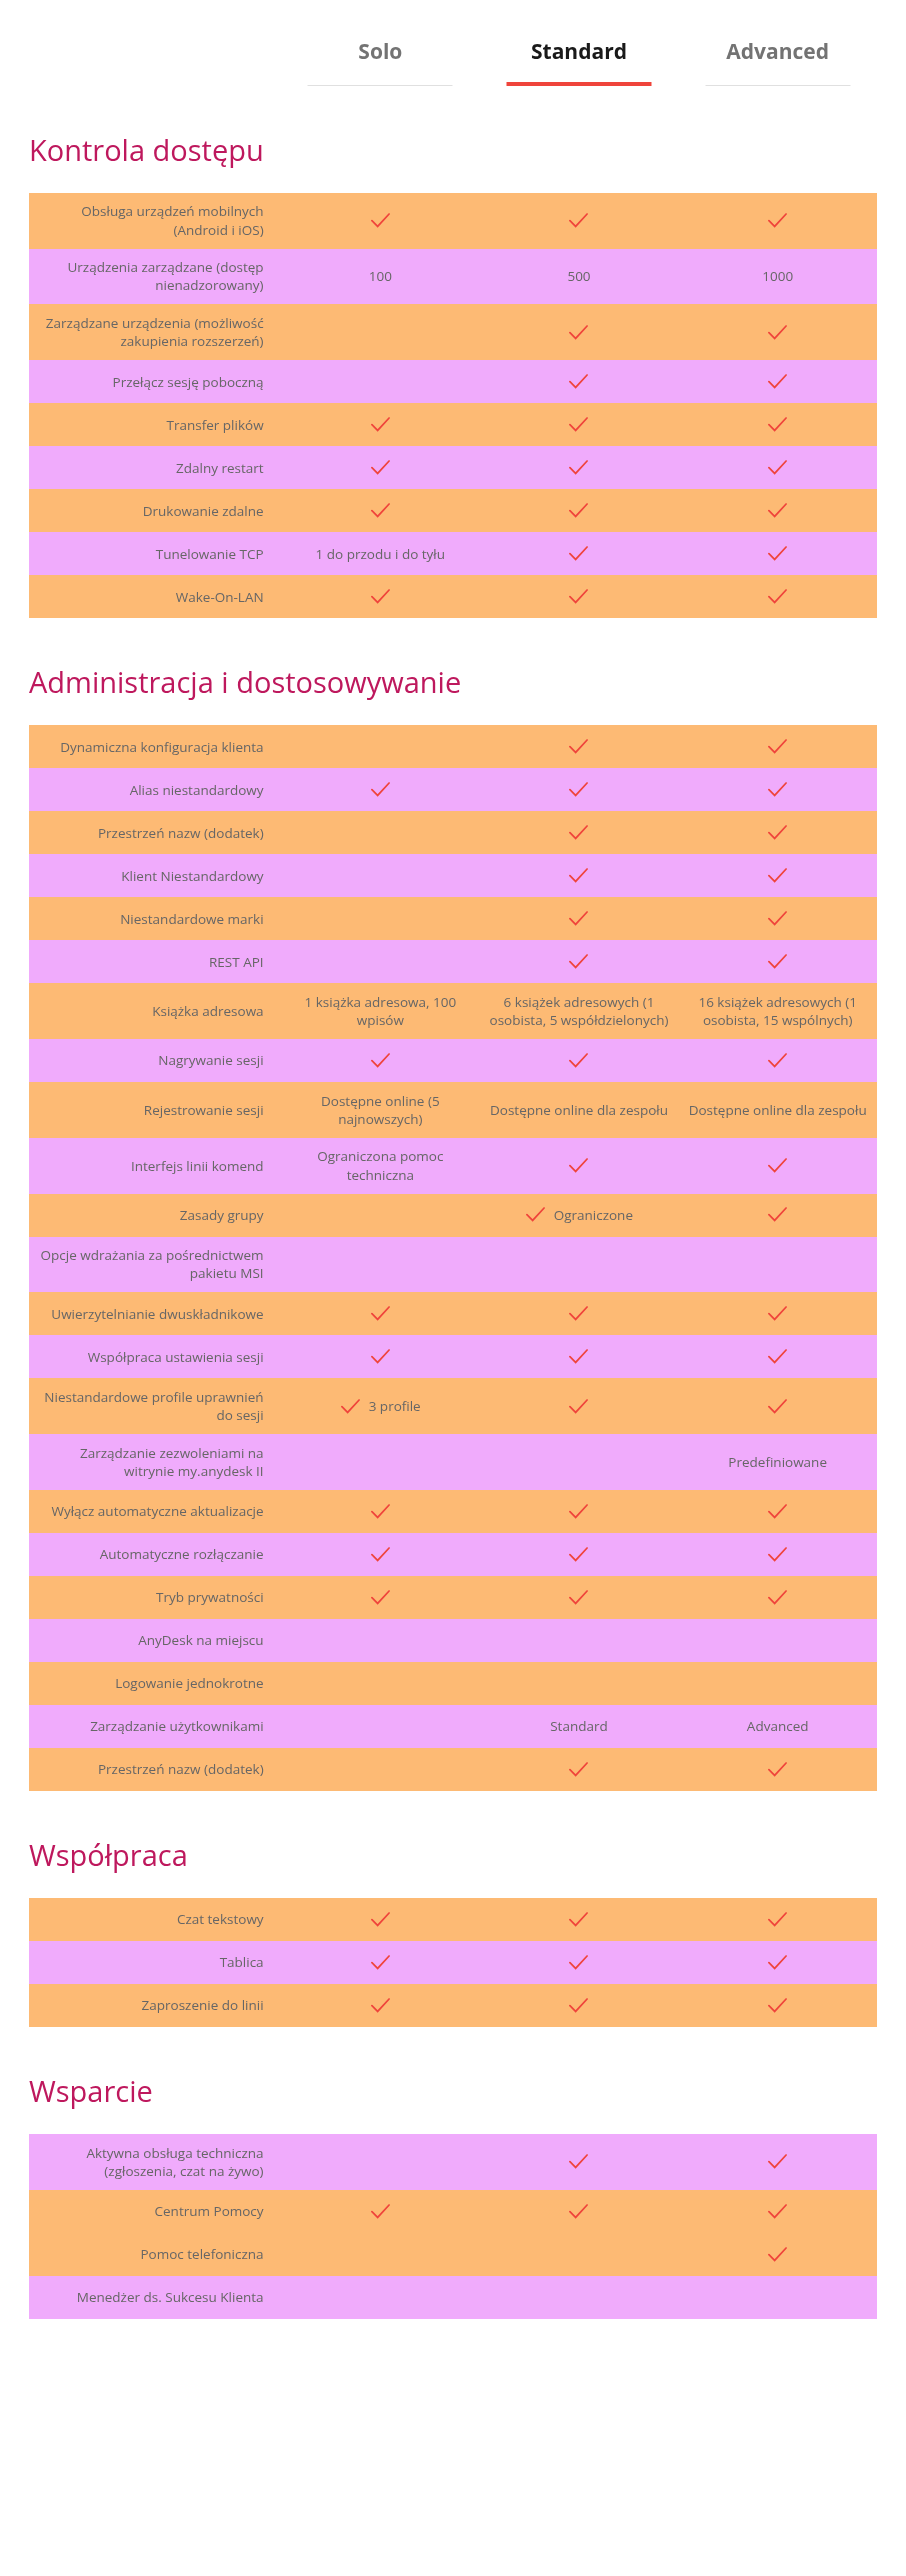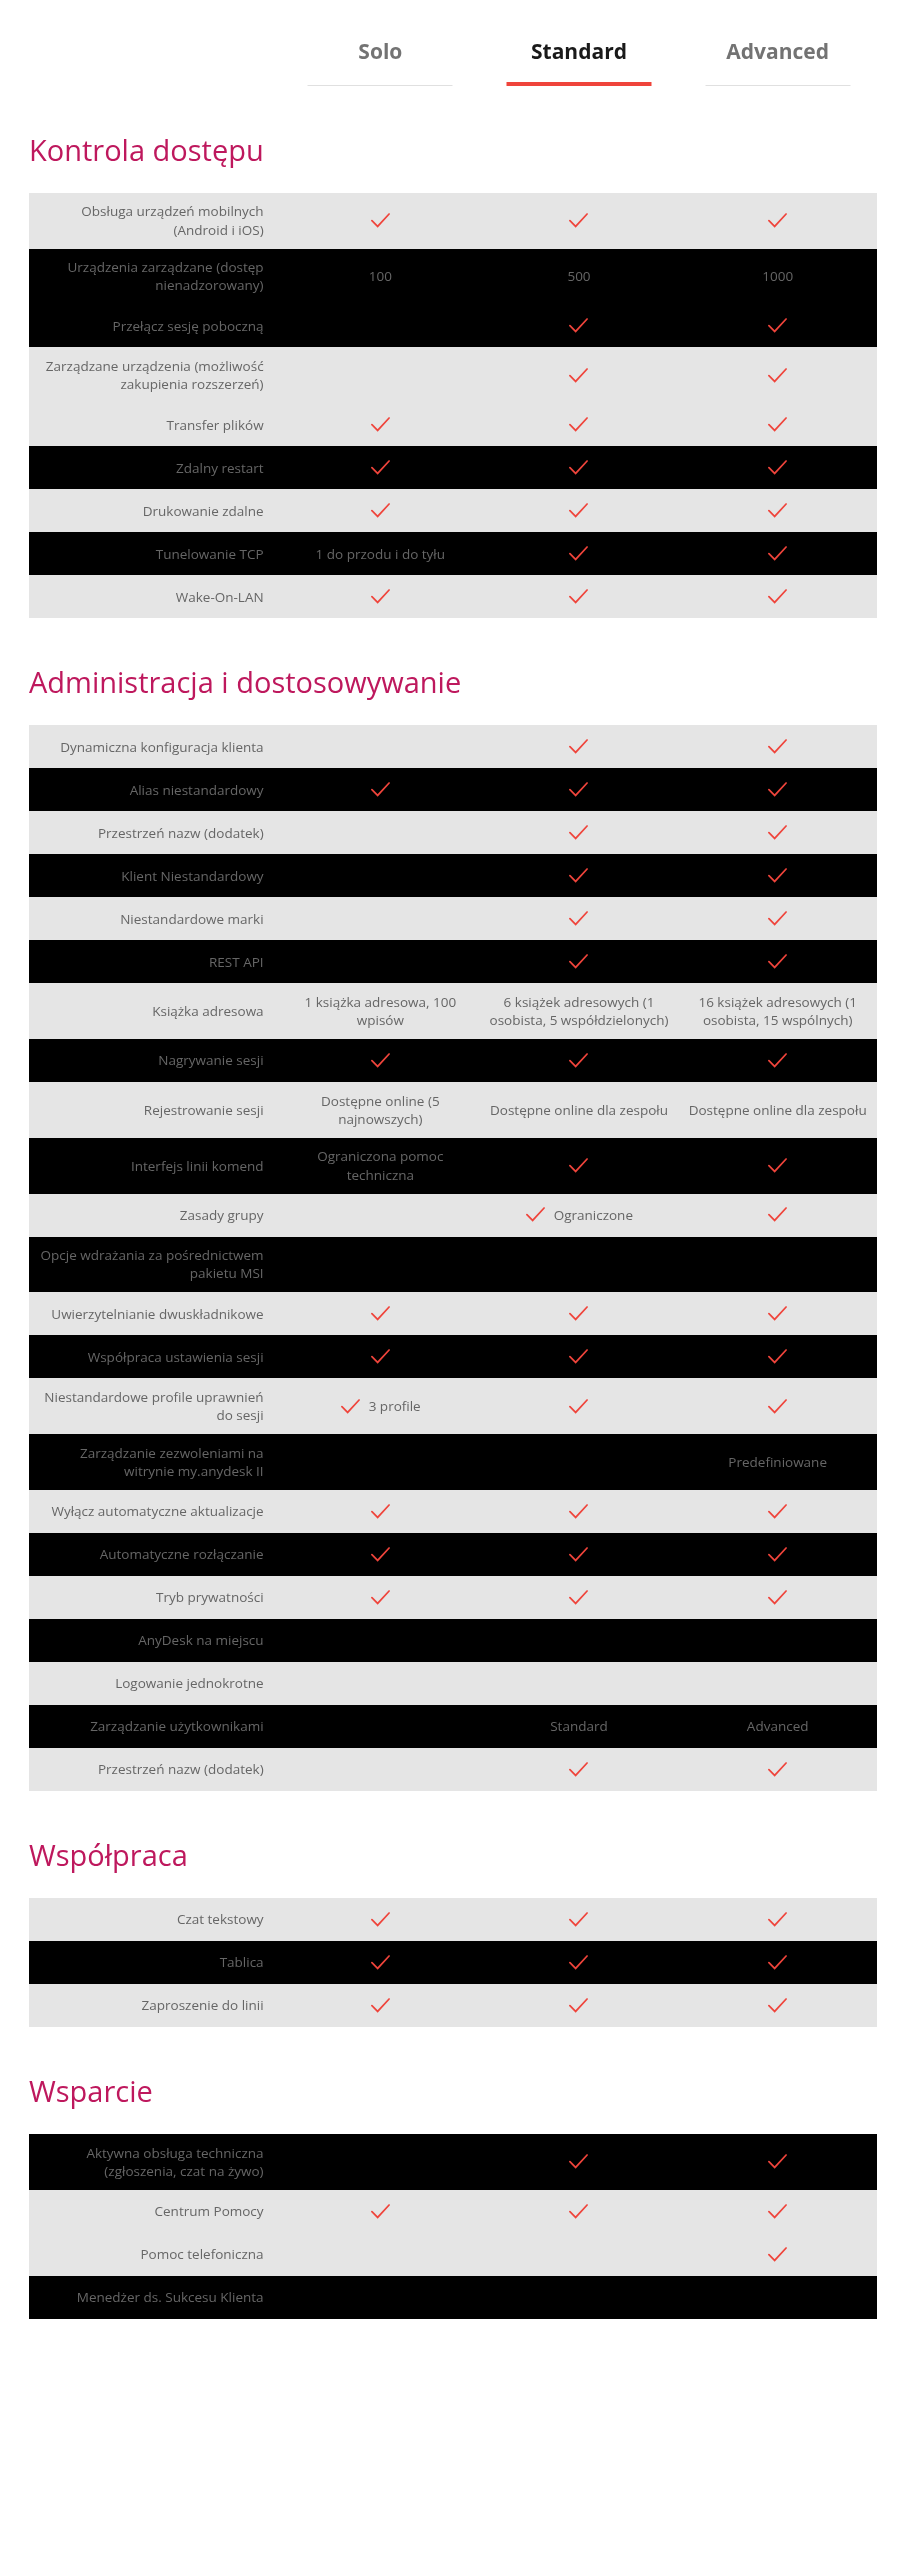--- a/index.html
+++ b/index.html
@@ -45,22 +45,22 @@
     font-weight: 400;
     color: #be185d;
     margin: 44px 0 24px 0;
   }
   .row {
     display: grid;
     grid-template-columns: 252px 1fr 1fr 1fr;
     align-items: center;
     min-height: 43px;
   }
-  .row.odd  { background: #e5e5e5; }
-  .row.even { background: #000000; }
+  .row.odd  { background: #fdba74; }
+  .row.even { background: #f0abfc; }
   .row-label {
     text-align: right;
     padding: 9.7px 17.4px 9.7px 7.7px;
     font-size: 13.5px;
     color: #666666;
     line-height: 1.35;
   }
   .cell {
     text-align: center;
     font-size: 13.5px;
@@ -128,36 +128,36 @@
       <div class="cell">
         <span>100</span>
       </div>
       <div class="cell">
         <span>500</span>
       </div>
       <div class="cell">
         <span>1000</span>
       </div>
     </div>
+    <div class="row odd">
+      <div class="row-label">Zarządzane urządzenia (możliwość zakupienia rozszerzeń)</div>
+      <div class="cell"></div>
+      <div class="cell">
+        <svg viewBox="0 0 22 18" class="check">
+          <path d="M2 9 L8 15 L20 2"></path>
+        </svg>
+      </div>
+      <div class="cell">
+        <svg viewBox="0 0 22 18" class="check">
+          <path d="M2 9 L8 15 L20 2"></path>
+        </svg>
+      </div>
+    </div>
     <div class="row even">
       <div class="row-label">Przełącz sesję poboczną</div>
-      <div class="cell"></div>
-      <div class="cell">
-        <svg viewBox="0 0 22 18" class="check">
-          <path d="M2 9 L8 15 L20 2"></path>
-        </svg>
-      </div>
-      <div class="cell">
-        <svg viewBox="0 0 22 18" class="check">
-          <path d="M2 9 L8 15 L20 2"></path>
-        </svg>
-      </div>
-    </div>
-    <div class="row odd">
-      <div class="row-label">Zarządzane urządzenia (możliwość zakupienia rozszerzeń)</div>
       <div class="cell"></div>
       <div class="cell">
         <svg viewBox="0 0 22 18" class="check">
           <path d="M2 9 L8 15 L20 2"></path>
         </svg>
       </div>
       <div class="cell">
         <svg viewBox="0 0 22 18" class="check">
           <path d="M2 9 L8 15 L20 2"></path>
         </svg>

